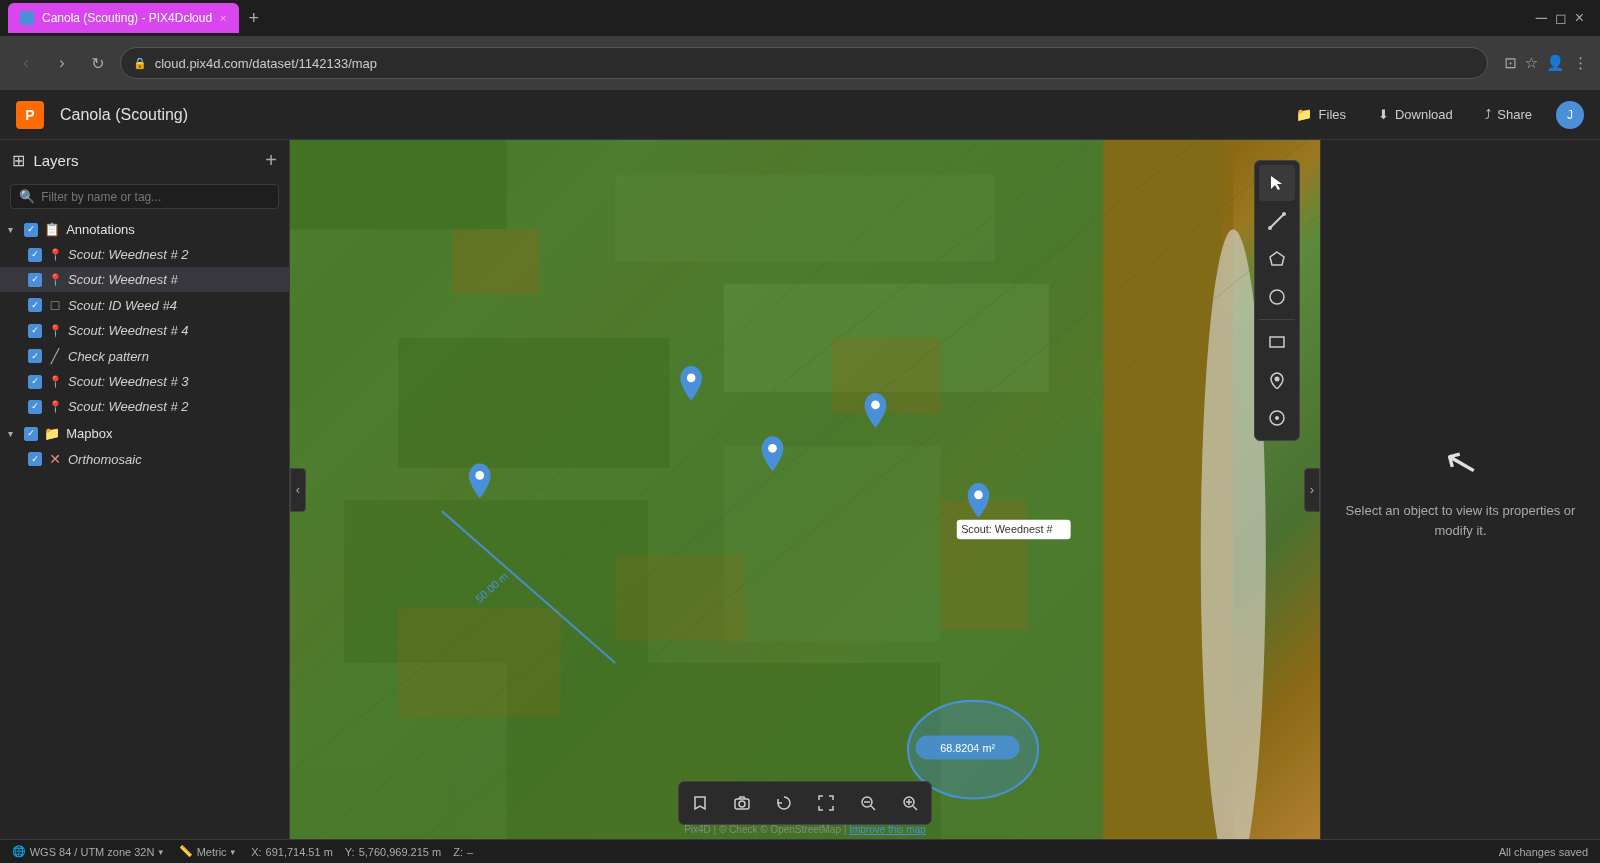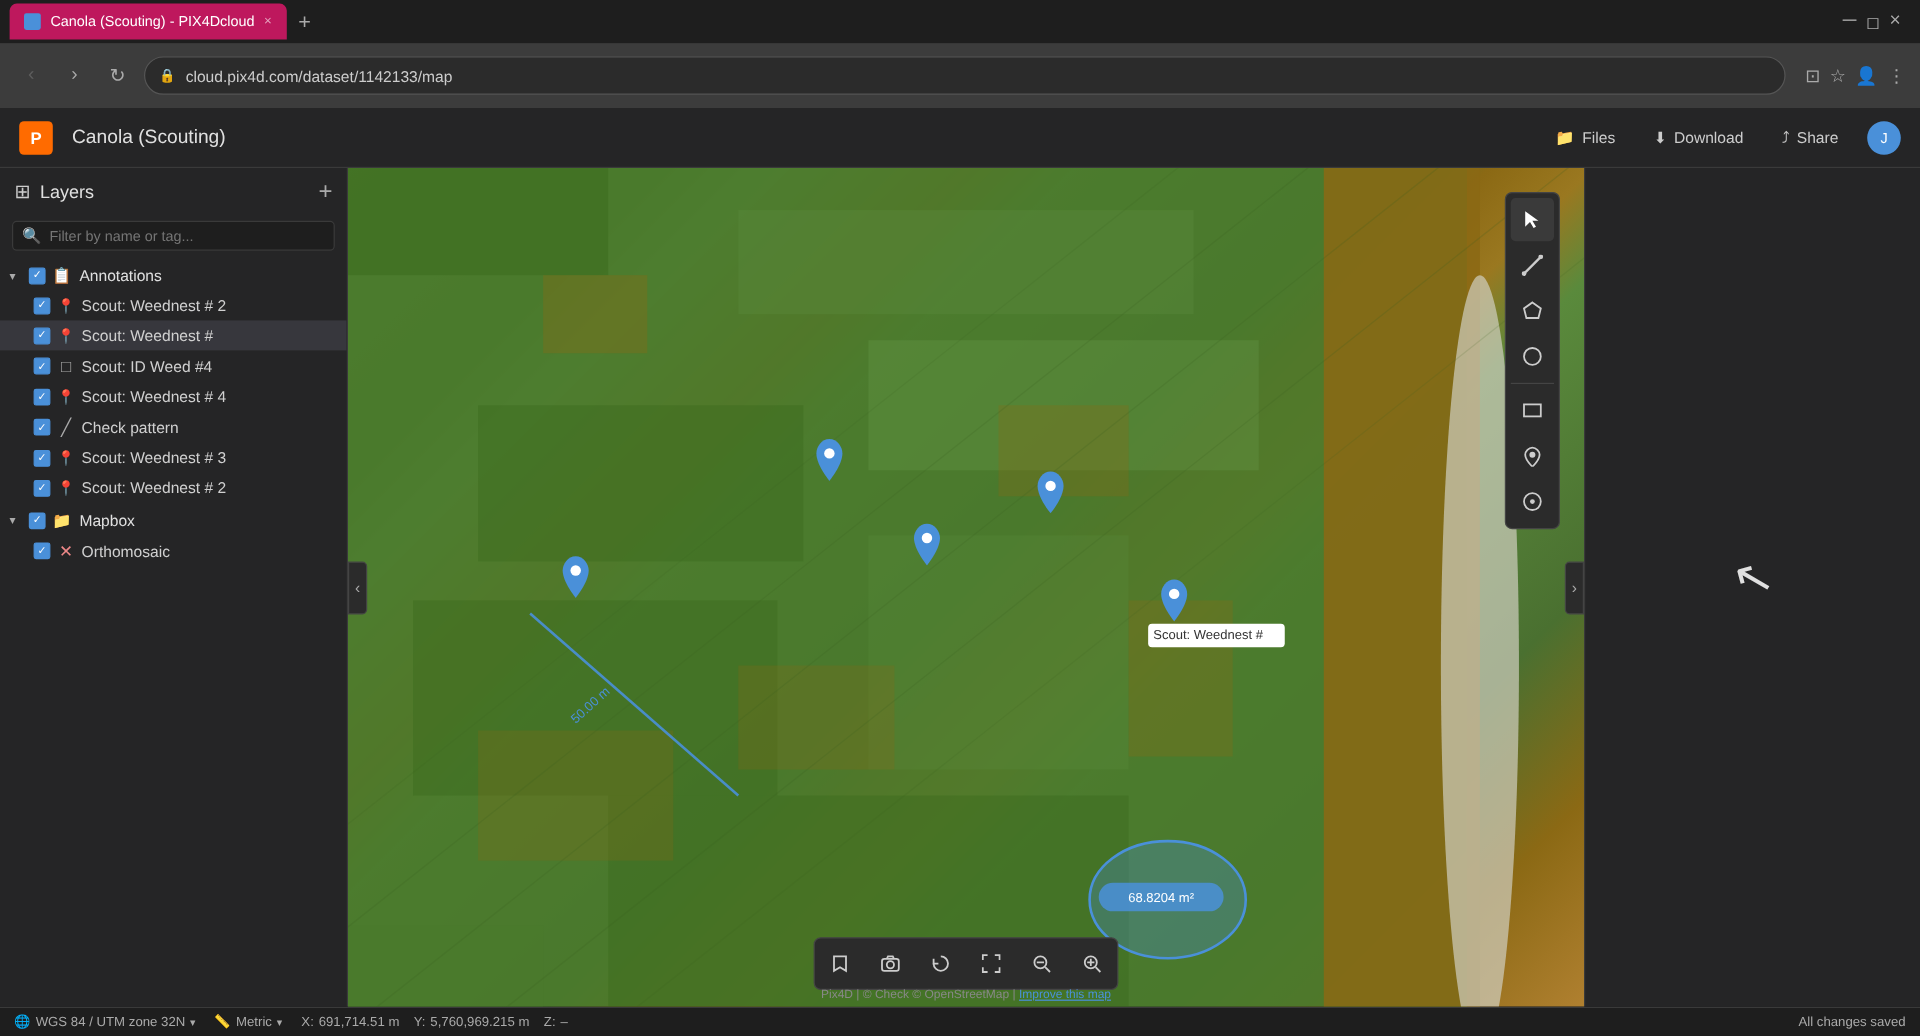--- a/index.html
+++ b/index.html
@@ -2,21 +2,21 @@
 <html><head>
   <meta charset="utf-8">
   <style>
     * { margin: 0; padding: 0; box-sizing: border-box; }
     body { width: 1600px; height: 863px; overflow: hidden; font-family: -apple-system, BlinkMacSystemFont, 'Segoe UI', sans-serif; background: #1e1e1e; color: #e0e0e0; font-size: 13px; }
 
     
     .browser-chrome { background: #2b2b2b; height: 90px; display: flex; flex-direction: column; }
     .tab-bar { display: flex; align-items: center; height: 36px; background: #1e1e1e; padding: 0 8px; gap: 4px; }
     .tab { display: flex; align-items: center; background: #2b2b2b; border-radius: 6px 6px 0 0; padding: 0 12px; height: 30px; gap: 8px; font-size: 12px; color: #ccc; min-width: 180px; }
-    .tab.active { background: #be185d; color: #fff; }
+    .tab.active { background: #d946ef; color: #fff; }
     .tab-favicon { width: 14px; height: 14px; background: #4a90d9; border-radius: 2px; flex-shrink: 0; }
     .tab-close { margin-left: auto; cursor: pointer; opacity: 0.6; font-size: 11px; }
     .tab-new { background: none; border: none; color: #aaa; font-size: 18px; cursor: pointer; padding: 0 6px; }
     .browser-controls-row { display: flex; align-items: center; height: 54px; background: #3c3c3c; padding: 0 12px; gap: 8px; }
     .nav-btn { background: none; border: none; color: #aaa; font-size: 16px; cursor: pointer; width: 28px; height: 28px; display: flex; align-items: center; justify-content: center; border-radius: 50%; }
     .nav-btn.disabled { opacity: 0.3; cursor: default; }
     .address-bar { flex: 1; background: #2b2b2b; border: 1px solid #555; border-radius: 20px; height: 32px; display: flex; align-items: center; padding: 0 12px; gap: 8px; color: #ccc; font-size: 13px; }
     .address-icon { font-size: 11px; color: #aaa; }
     .browser-actions { display: flex; gap: 8px; margin-left: 8px; }
     .browser-action-btn { background: none; border: none; color: #aaa; cursor: pointer; font-size: 15px; }
@@ -47,21 +47,21 @@
     .tree-group { margin-bottom: 2px; }
     .tree-group-header { display: flex; align-items: center; padding: 5px 8px; gap: 6px; cursor: pointer; }
     .chevron { font-size: 10px; color: #aaa; width: 10px; }
     .checkbox { width: 14px; height: 14px; background: #4a90d9; border: 1px solid #4a90d9; border-radius: 2px; display: flex; align-items: center; justify-content: center; flex-shrink: 0; }
     .checkbox-check { color: white; font-size: 9px; line-height: 1; }
     .group-icon { font-size: 13px; color: #ccc; }
     .group-label { font-size: 13px; color: #e0e0e0; font-weight: 500; }
     .tree-item { display: flex; align-items: center; padding: 5px 8px 5px 28px; gap: 6px; cursor: pointer; }
     .tree-item.selected { background: #37373d; }
     .item-icon { font-size: 12px; color: #aaa; width: 14px; text-align: center; }
-    .item-label { font-size: 13px; color: #d0d0d0; }
+    .item-label { font-size: 13px; color: #d0d0d0; font-style: italic; }
 
     
     .map-area { flex: 1; position: relative; overflow: hidden; }
     
     
     .map-bg { 
       position: absolute; inset: 0;
       background: 
         linear-gradient(135deg, 
           #5a8a3c 0%, #4a7a2c 15%, 
@@ -432,20 +432,21 @@
 
       <div class="map-attribution">
         <span>Pix4D | © Check © OpenStreetMap</span>
         <span> | </span>
         <a href="#">Improve this map</a>
       </div>
     </div>
 
     <div class="right-panel">
       <div class="cursor-icon">↖</div>
+      <div class="right-panel-text">Select an object to view its properties or modify it.</div>
     </div>
   </div>
 
   <div class="status-bar">
     <div class="status-item">
       <span>🌐</span>
       <span>WGS 84 / UTM zone 32N</span>
       <span style="font-size:9px;">▾</span>
     </div>
     <div class="status-item">

